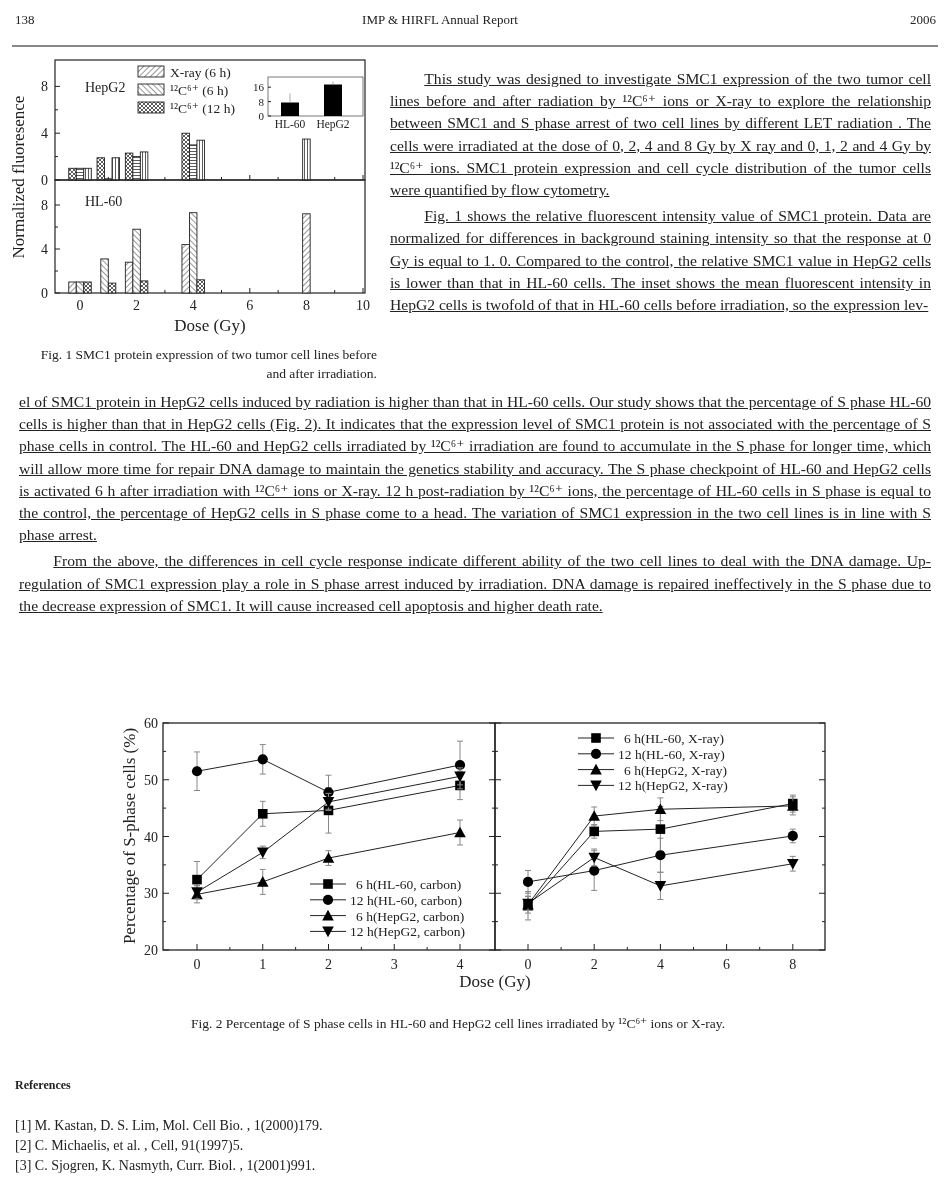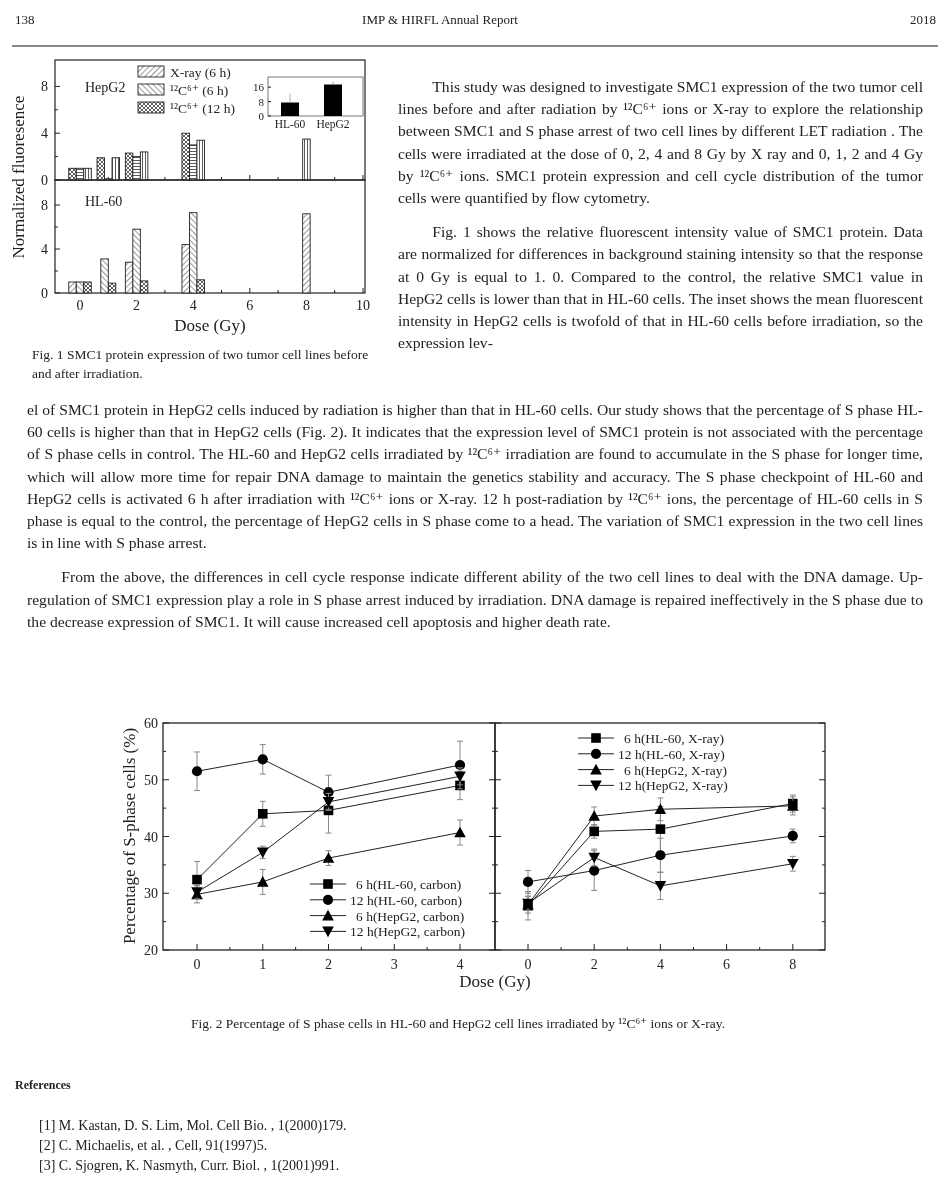--- a/index.html
+++ b/index.html
@@ -2,33 +2,33 @@
 <html><head>
 <meta charset="utf-8">
 <style>
   html, body { margin:0; padding:0; background:#fff; }
   body { width:950px; height:1195px; position:relative; overflow:hidden;
          font-family:"Liberation Serif","DejaVu Serif",serif; color:#222; }
   .abs { position:absolute; }
   .hdr { top:12px; font-size:13px; }
   .rule { top:45px; left:12px; width:926px; height:2px; background:#888; }
   .para { font-size:15.6px; line-height:22.2px; text-align:justify; }
-  .para p { margin:12px; }
+  .para p { margin:4px;text-decoration:underline; }
   .indent { text-indent:2.2em; }
   .cap { font-size:13.5px; line-height:19px; }
   .refh { font-weight:bold; font-family:"Liberation Serif",serif; font-size:12px; }
   .ref { font-size:14px; line-height:20px; }
   svg text { font-family:"Liberation Serif","DejaVu Serif",serif; fill:#222; }
 </style>
 </head>
 <body>
 
 <div class="abs hdr" style="left:15px;">138</div>
 <div class="abs hdr" style="left:0; width:880px; text-align:center;">IMP &amp; HIRFL Annual Report</div>
-<div class="abs hdr" style="right:14px;">2018</div>
+<div class="abs hdr" style="right:14px;">2006</div>
 <div class="abs rule"></div>
 
 <svg class="abs" id="fig1" style="left:0; top:50px;" width="380" height="290" viewBox="0 50 380 290">
   <defs>
     <pattern id="p-xray" patternUnits="userSpaceOnUse" width="4" height="4" patternTransform="rotate(45)">
       <rect width="4" height="4" fill="#fff"></rect>
         <line x1="0" y1="0" x2="0" y2="4" stroke="#333" stroke-width="1"></line>
     </pattern>
     <pattern id="p-c6" patternUnits="userSpaceOnUse" width="4" height="4" patternTransform="rotate(-45)">
       <rect width="4" height="4" fill="#fff"></rect>
@@ -137,21 +137,21 @@
       <text x="264" y="91.2" font-size="11" text-anchor="end">16</text>
       <line x1="268" y1="87.2" x2="271" y2="87.2" stroke="#222"></line>
       <rect x="281" y="102.5" width="18" height="13.5" fill="#000"></rect>
       <line x1="290" y1="93.5" x2="290" y2="102.5" stroke="#aaa"></line>
       <text x="290" y="128" font-size="11.5" text-anchor="middle">HL-60</text>
       <rect x="324" y="84.5" width="18" height="31.5" fill="#000"></rect>
       <line x1="333" y1="81.5" x2="333" y2="84.5" stroke="#aaa"></line>
       <text x="333" y="128" font-size="11.5" text-anchor="middle">HepG2</text>
     </g>
 </svg>
-<div class="abs cap" style="left:32px; top:345px; width:345px;">Fig. 1 SMC1 protein expression of two tumor cell lines before and after irradiation.</div>
+<div class="abs cap" style="left:32px; top:345px; width:345px;text-align:right;">Fig. 1 SMC1 protein expression of two tumor cell lines before and after irradiation.</div>
 
 <div class="abs para" style="left:386px; top:64px; width:549px;">
   <p class="indent">This study was designed to investigate SMC1 expression of the two tumor cell lines before and after radiation by ¹²C⁶⁺ ions or X-ray to explore the relationship between SMC1 and S phase arrest of two cell lines by different LET radiation . The cells were irradiated at the dose of 0, 2, 4 and 8 Gy by X ray and 0, 1, 2 and 4 Gy by ¹²C⁶⁺ ions. SMC1 protein expression and cell cycle distribution of the tumor cells were quantified by flow cytometry.</p>
   <p class="indent">Fig. 1 shows the relative fluorescent intensity value of SMC1 protein. Data are normalized for differences in background staining intensity so that the response at 0 Gy is equal to 1. 0. Compared to the control, the relative SMC1 value in HepG2 cells is lower than that in HL-60 cells. The inset shows the mean fluorescent intensity in HepG2 cells is twofold of that in HL-60 cells before irradiation, so the expression lev-</p>
 </div>
 
 <div class="abs para" style="left:15px; top:387px; width:920px;">
   <p>el of SMC1 protein in HepG2 cells induced by radiation is higher than that in HL-60 cells. Our study shows that the percentage of S phase HL-60 cells is higher than that in HepG2 cells (Fig. 2). It indicates that the expression level of SMC1 protein is not associated with the percentage of S phase cells in control. The HL-60 and HepG2 cells irradiated by ¹²C⁶⁺ irradiation are found to accumulate in the S phase for longer time, which will allow more time for repair DNA damage to maintain the genetics stability and accuracy. The S phase checkpoint of HL-60 and HepG2 cells is activated 6 h after irradiation with ¹²C⁶⁺ ions or X-ray. 12 h post-radiation by ¹²C⁶⁺ ions, the percentage of HL-60 cells in S phase is equal to the control, the percentage of HepG2 cells in S phase come to a head. The variation of SMC1 expression in the two cell lines is in line with S phase arrest.</p>
   <p class="indent">From the above, the differences in cell cycle response indicate different ability of the two cell lines to deal with the DNA damage. Up-regulation of SMC1 expression play a role in S phase arrest induced by irradiation. DNA damage is repaired ineffectively in the S phase due to the decrease expression of SMC1. It will cause increased cell apoptosis and higher death rate.</p>
 </div>
@@ -389,17 +389,17 @@
       <text x="158" y="841.5" font-size="14" text-anchor="end">40</text>
       <text x="158" y="784.75" font-size="14" text-anchor="end">50</text>
       <text x="158" y="728" font-size="14" text-anchor="end">60</text>
       <text x="0" y="0" font-size="17" text-anchor="middle" transform="translate(135,836) rotate(-90)">Percentage of S-phase cells (%)</text>
       <text x="495" y="987" font-size="17" text-anchor="middle">Dose (Gy)</text>
     </g>
 </svg>
 <div class="abs cap" style="left:8px; width:900px; text-align:center; top:1014px;">Fig. 2  Percentage of S phase cells in HL-60 and HepG2 cell lines irradiated by ¹²C⁶⁺ ions or X-ray.</div>
 
 <div class="abs refh" style="left:15px; top:1078px;">References</div>
-<div class="abs ref" style="left:15px; top:1116px;margin-left:24px;">
+<div class="abs ref" style="left:15px; top:1116px;">
   <div>[1]  M. Kastan, D. S.  Lim, Mol. Cell Bio. , 1(2000)179.</div>
   <div>[2]  C. Michaelis, et al. , Cell, 91(1997)5.</div>
   <div>[3]  C. Sjogren, K. Nasmyth, Curr.  Biol. , 1(2001)991.</div>
 </div>
 
 </body></html>

